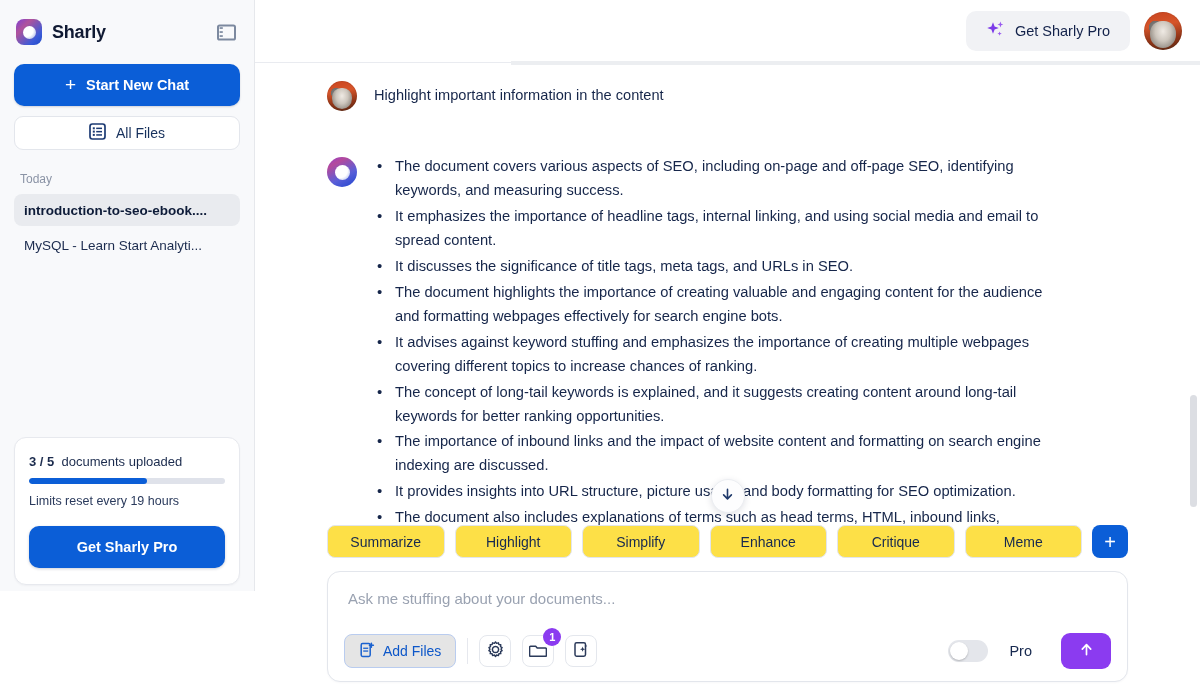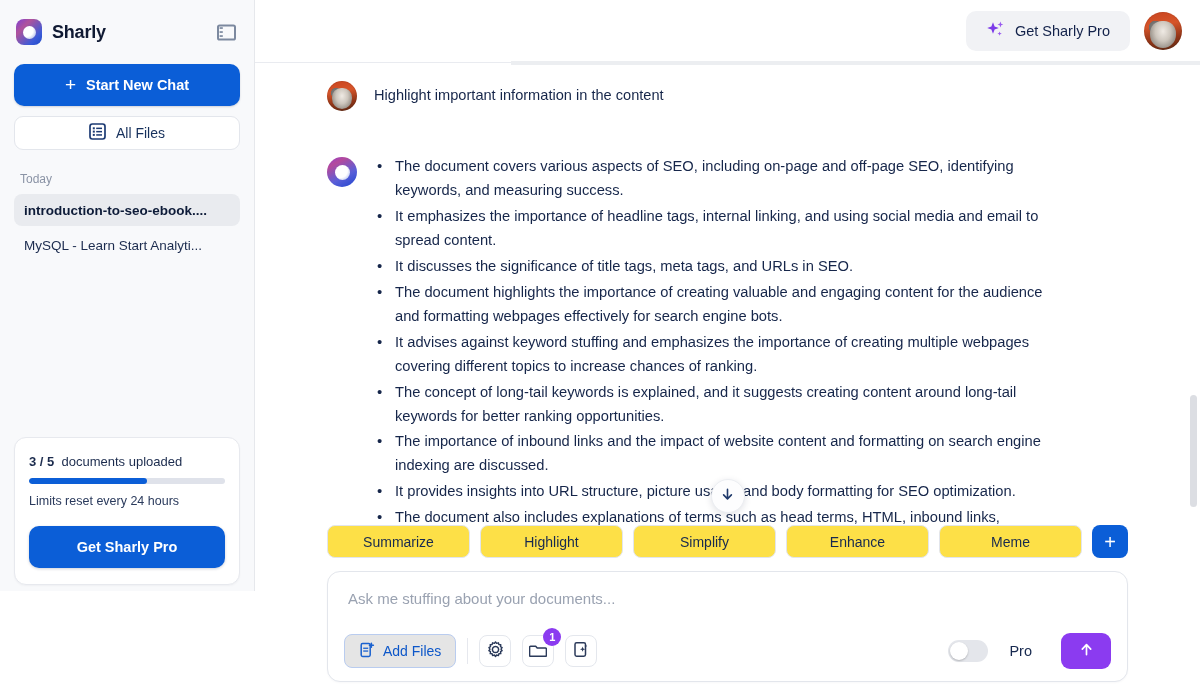--- a/index.html
+++ b/index.html
@@ -286,21 +286,21 @@
     <div class="sb-spacer"></div>
 
     <div class="usage-card">
       <div class="usage-line">
         <b>3 / 5</b>
         &nbsp;<span>documents uploaded</span>
       </div>
       <div class="progress-track">
         <div class="progress-fill" id="usage-fill" style="width: 60%;"></div>
       </div>
-      <div class="usage-reset">Limits reset every 24 hours</div>
+      <div class="usage-reset">Limits reset every 19 hours</div>
       <button class="btn-pro-side">Get Sharly Pro</button>
     </div>
   </aside>
 
   <section class="main">
 
     <header class="topbar">
       <button class="btn-getpro">
         <span>
           <svg width="19" height="19" viewBox="0 0 19 19">
@@ -349,20 +349,21 @@
         </span>
       </div>
     </div>
 
     <div class="composer-wrap">
       <div class="quick-row" id="quick-row">
           <button class="chip">Summarize</button>
           <button class="chip">Highlight</button>
           <button class="chip">Simplify</button>
           <button class="chip">Enhance</button>
+          <button class="chip">Critique</button>
           <button class="chip">Meme</button>
           <button class="chip-add">+</button>
         </div>
 
       <div class="inputbox">
         <div class="fake-input">Ask me stuffing about your documents...</div>
 
         <div class="tools-row">
           <button class="btn-addfiles">
             <span>

